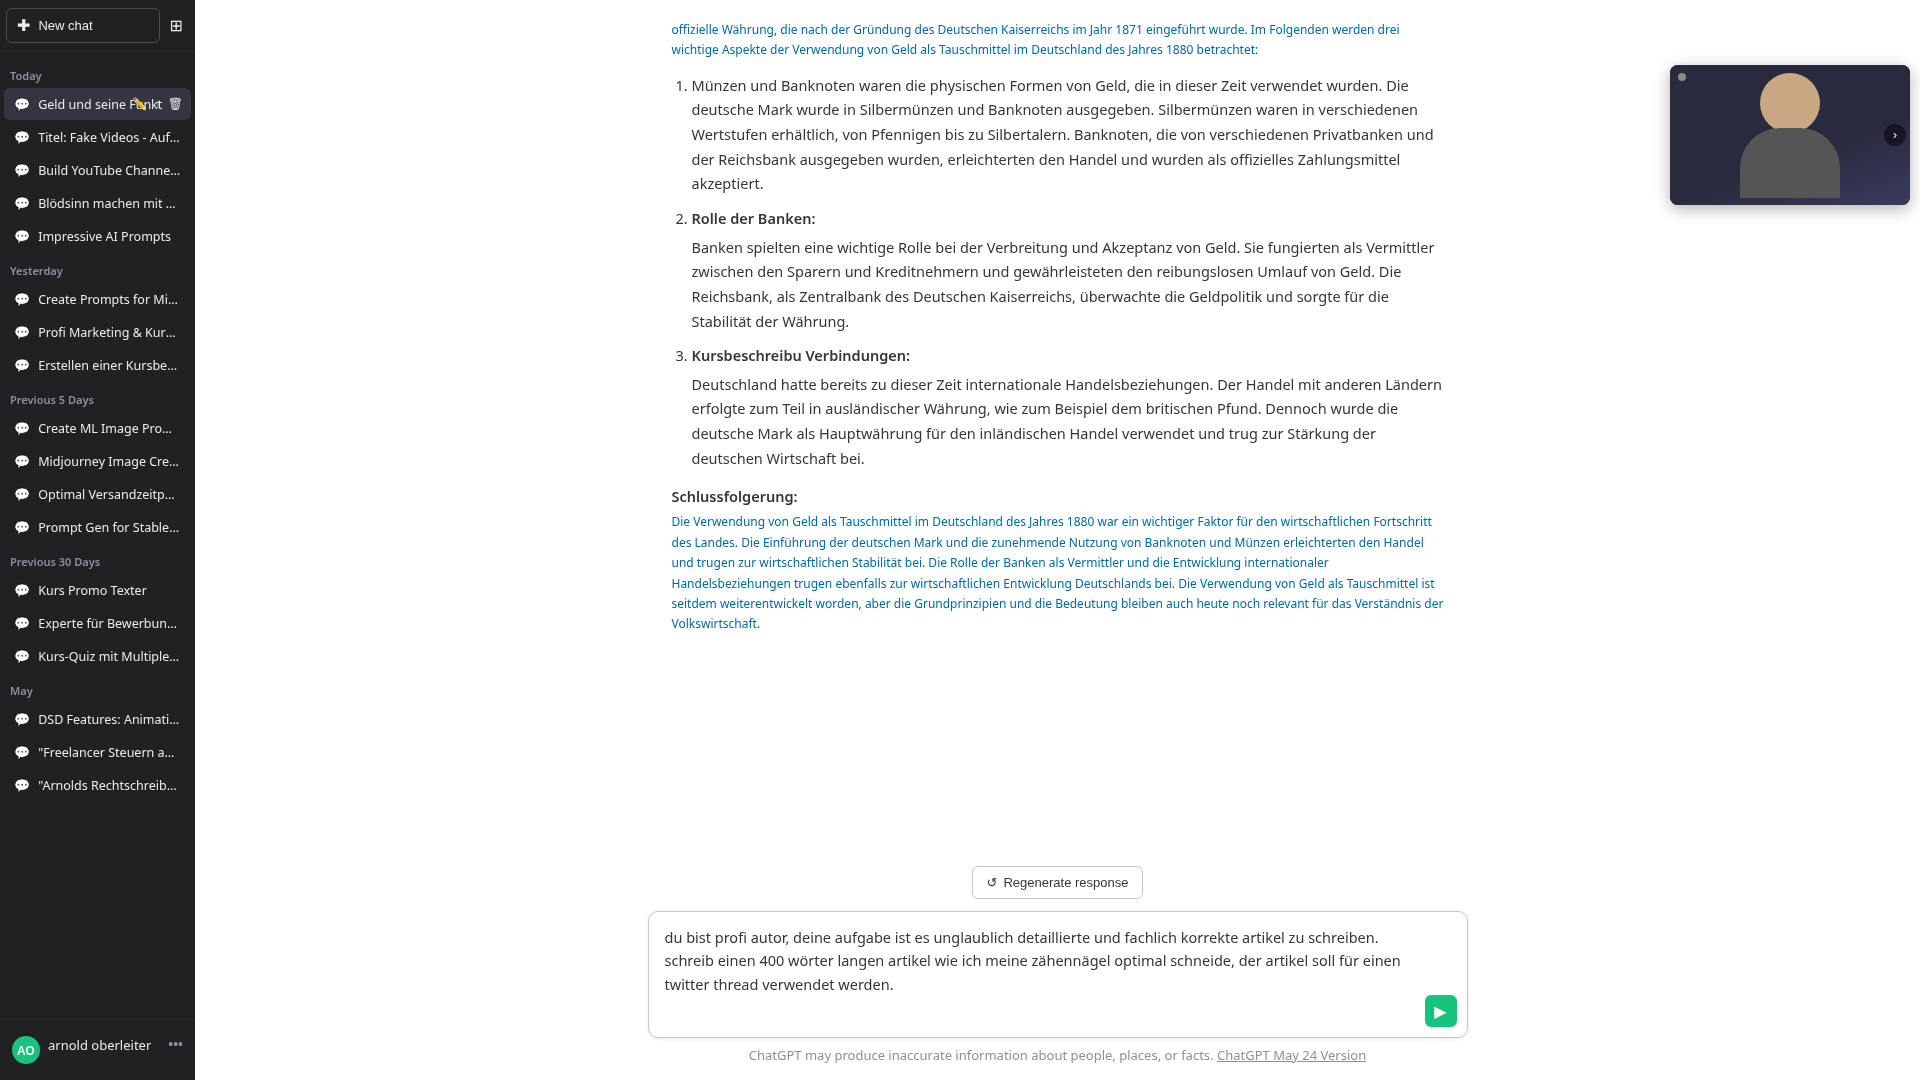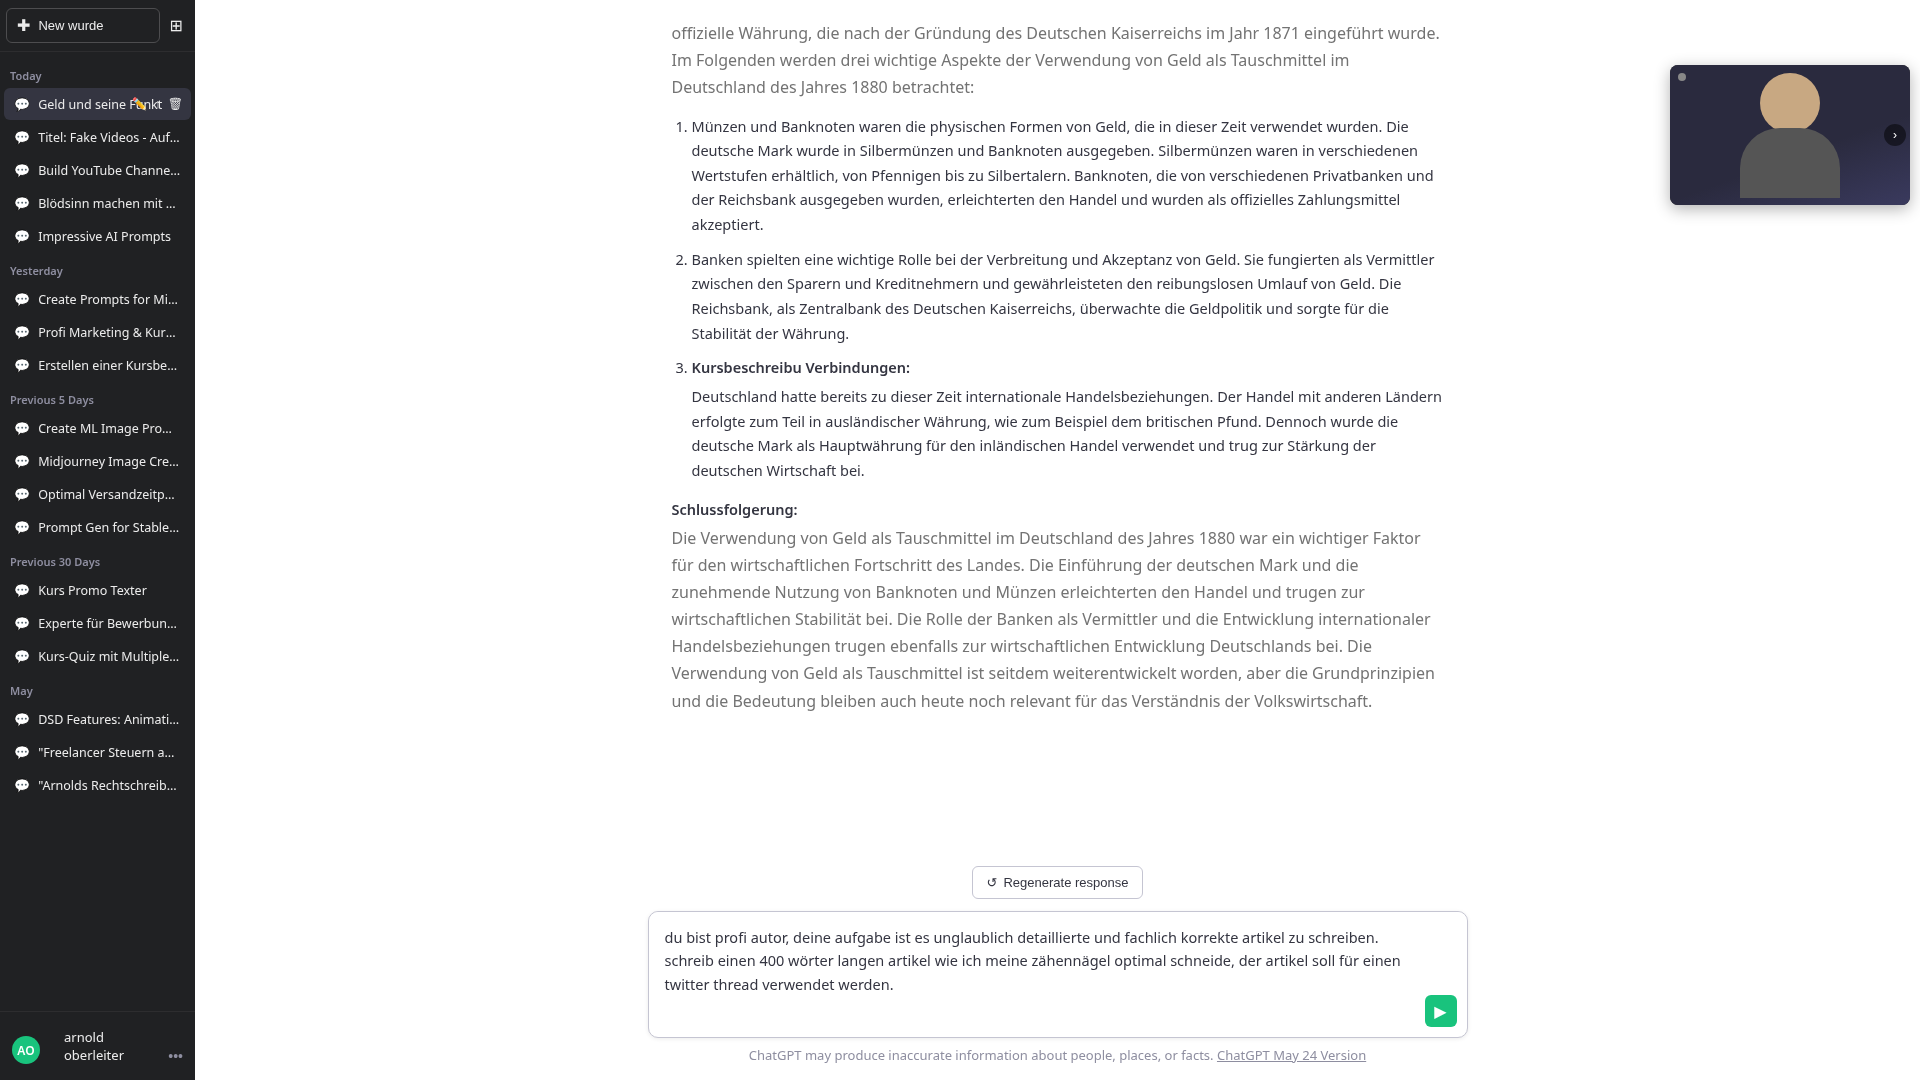--- a/index.html
+++ b/index.html
@@ -116,22 +116,22 @@
       font-size: 12px;
     }
 
     .sidebar-bottom {
       border-top: 1px solid #2d2d2f;
       padding: 8px 4px;
     }
 
     .user-row {
       display: flex;
-      align-items: flex-end;
-      gap: 24px;
+      align-items: flex-start;
+      gap: 8px;
       padding: 8px 8px;
       border-radius: 6px;
       cursor: pointer;
       color: #ececec;
       font-size: 13px;
     }
 
     .user-avatar {
       width: 28px;
       height: 28px;
@@ -179,22 +179,22 @@
 
     .message-block {
       max-width: 820px;
       margin: 0 auto;
       width: 100%;
       padding: 20px 24px;
     }
 
     .message-block p {
       line-height: 1.7;
-      color: #737373;
-      font-size: 16px;
+      color: #0369a1;
+      font-size: 12px;
     }
 
     .message-block ol {
       padding-left: 20px;
       margin: 12px 0;
     }
 
     .message-block ol li {
       line-height: 1.7;
       color: #343541;
@@ -373,21 +373,21 @@
       font-size: 12px;
     }
   </style>
 </head>
 <body>
 
 <div id="sidebar">
   <div id="sidebar-top">
     <button id="new-chat-btn">
       <span style="font-size:16px;">✚</span>
-      <span>New wurde</span>
+      <span>New chat</span>
     </button>
     <button id="sidebar-layout-btn">
       <span>⊞</span>
     </button>
   </div>
 
   <div id="sidebar-list">
 
     <div class="sidebar-section-label">Today</div>
 
@@ -509,20 +509,21 @@
 <div id="main">
   <div id="chat-content">
     <div class="message-block">
       <p>offizielle Währung, die nach der Gründung des Deutschen Kaiserreichs im Jahr 1871 eingeführt wurde. Im Folgenden werden drei wichtige Aspekte der Verwendung von Geld als Tauschmittel im Deutschland des Jahres 1880 betrachtet:</p>
 
       <ol>
         <li>
           <span>Münzen und Banknoten waren die physischen Formen von Geld, die in dieser Zeit verwendet wurden. Die deutsche Mark wurde in Silbermünzen und Banknoten ausgegeben. Silbermünzen waren in verschiedenen Wertstufen erhältlich, von Pfennigen bis zu Silbertalern. Banknoten, die von verschiedenen Privatbanken und der Reichsbank ausgegeben wurden, erleichterten den Handel und wurden als offizielles Zahlungsmittel akzeptiert.</span>
         </li>
         <li>
+          <strong>Rolle der Banken:</strong>
           <span>Banken spielten eine wichtige Rolle bei der Verbreitung und Akzeptanz von Geld. Sie fungierten als Vermittler zwischen den Sparern und Kreditnehmern und gewährleisteten den reibungslosen Umlauf von Geld. Die Reichsbank, als Zentralbank des Deutschen Kaiserreichs, überwachte die Geldpolitik und sorgte für die Stabilität der Währung.</span>
         </li>
         <li>
           <strong>Kursbeschreibu Verbindungen:</strong>
           <span>Deutschland hatte bereits zu dieser Zeit internationale Handelsbeziehungen. Der Handel mit anderen Ländern erfolgte zum Teil in ausländischer Währung, wie zum Beispiel dem britischen Pfund. Dennoch wurde die deutsche Mark als Hauptwährung für den inländischen Handel verwendet und trug zur Stärkung der deutschen Wirtschaft bei.</span>
         </li>
       </ol>
 
       <span class="conclusion-label">Schlussfolgerung:</span>
       <p>Die Verwendung von Geld als Tauschmittel im Deutschland des Jahres 1880 war ein wichtiger Faktor für den wirtschaftlichen Fortschritt des Landes. Die Einführung der deutschen Mark und die zunehmende Nutzung von Banknoten und Münzen erleichterten den Handel und trugen zur wirtschaftlichen Stabilität bei. Die Rolle der Banken als Vermittler und die Entwicklung internationaler Handelsbeziehungen trugen ebenfalls zur wirtschaftlichen Entwicklung Deutschlands bei. Die Verwendung von Geld als Tauschmittel ist seitdem weiterentwickelt worden, aber die Grundprinzipien und die Bedeutung bleiben auch heute noch relevant für das Verständnis der Volkswirtschaft.</p>

